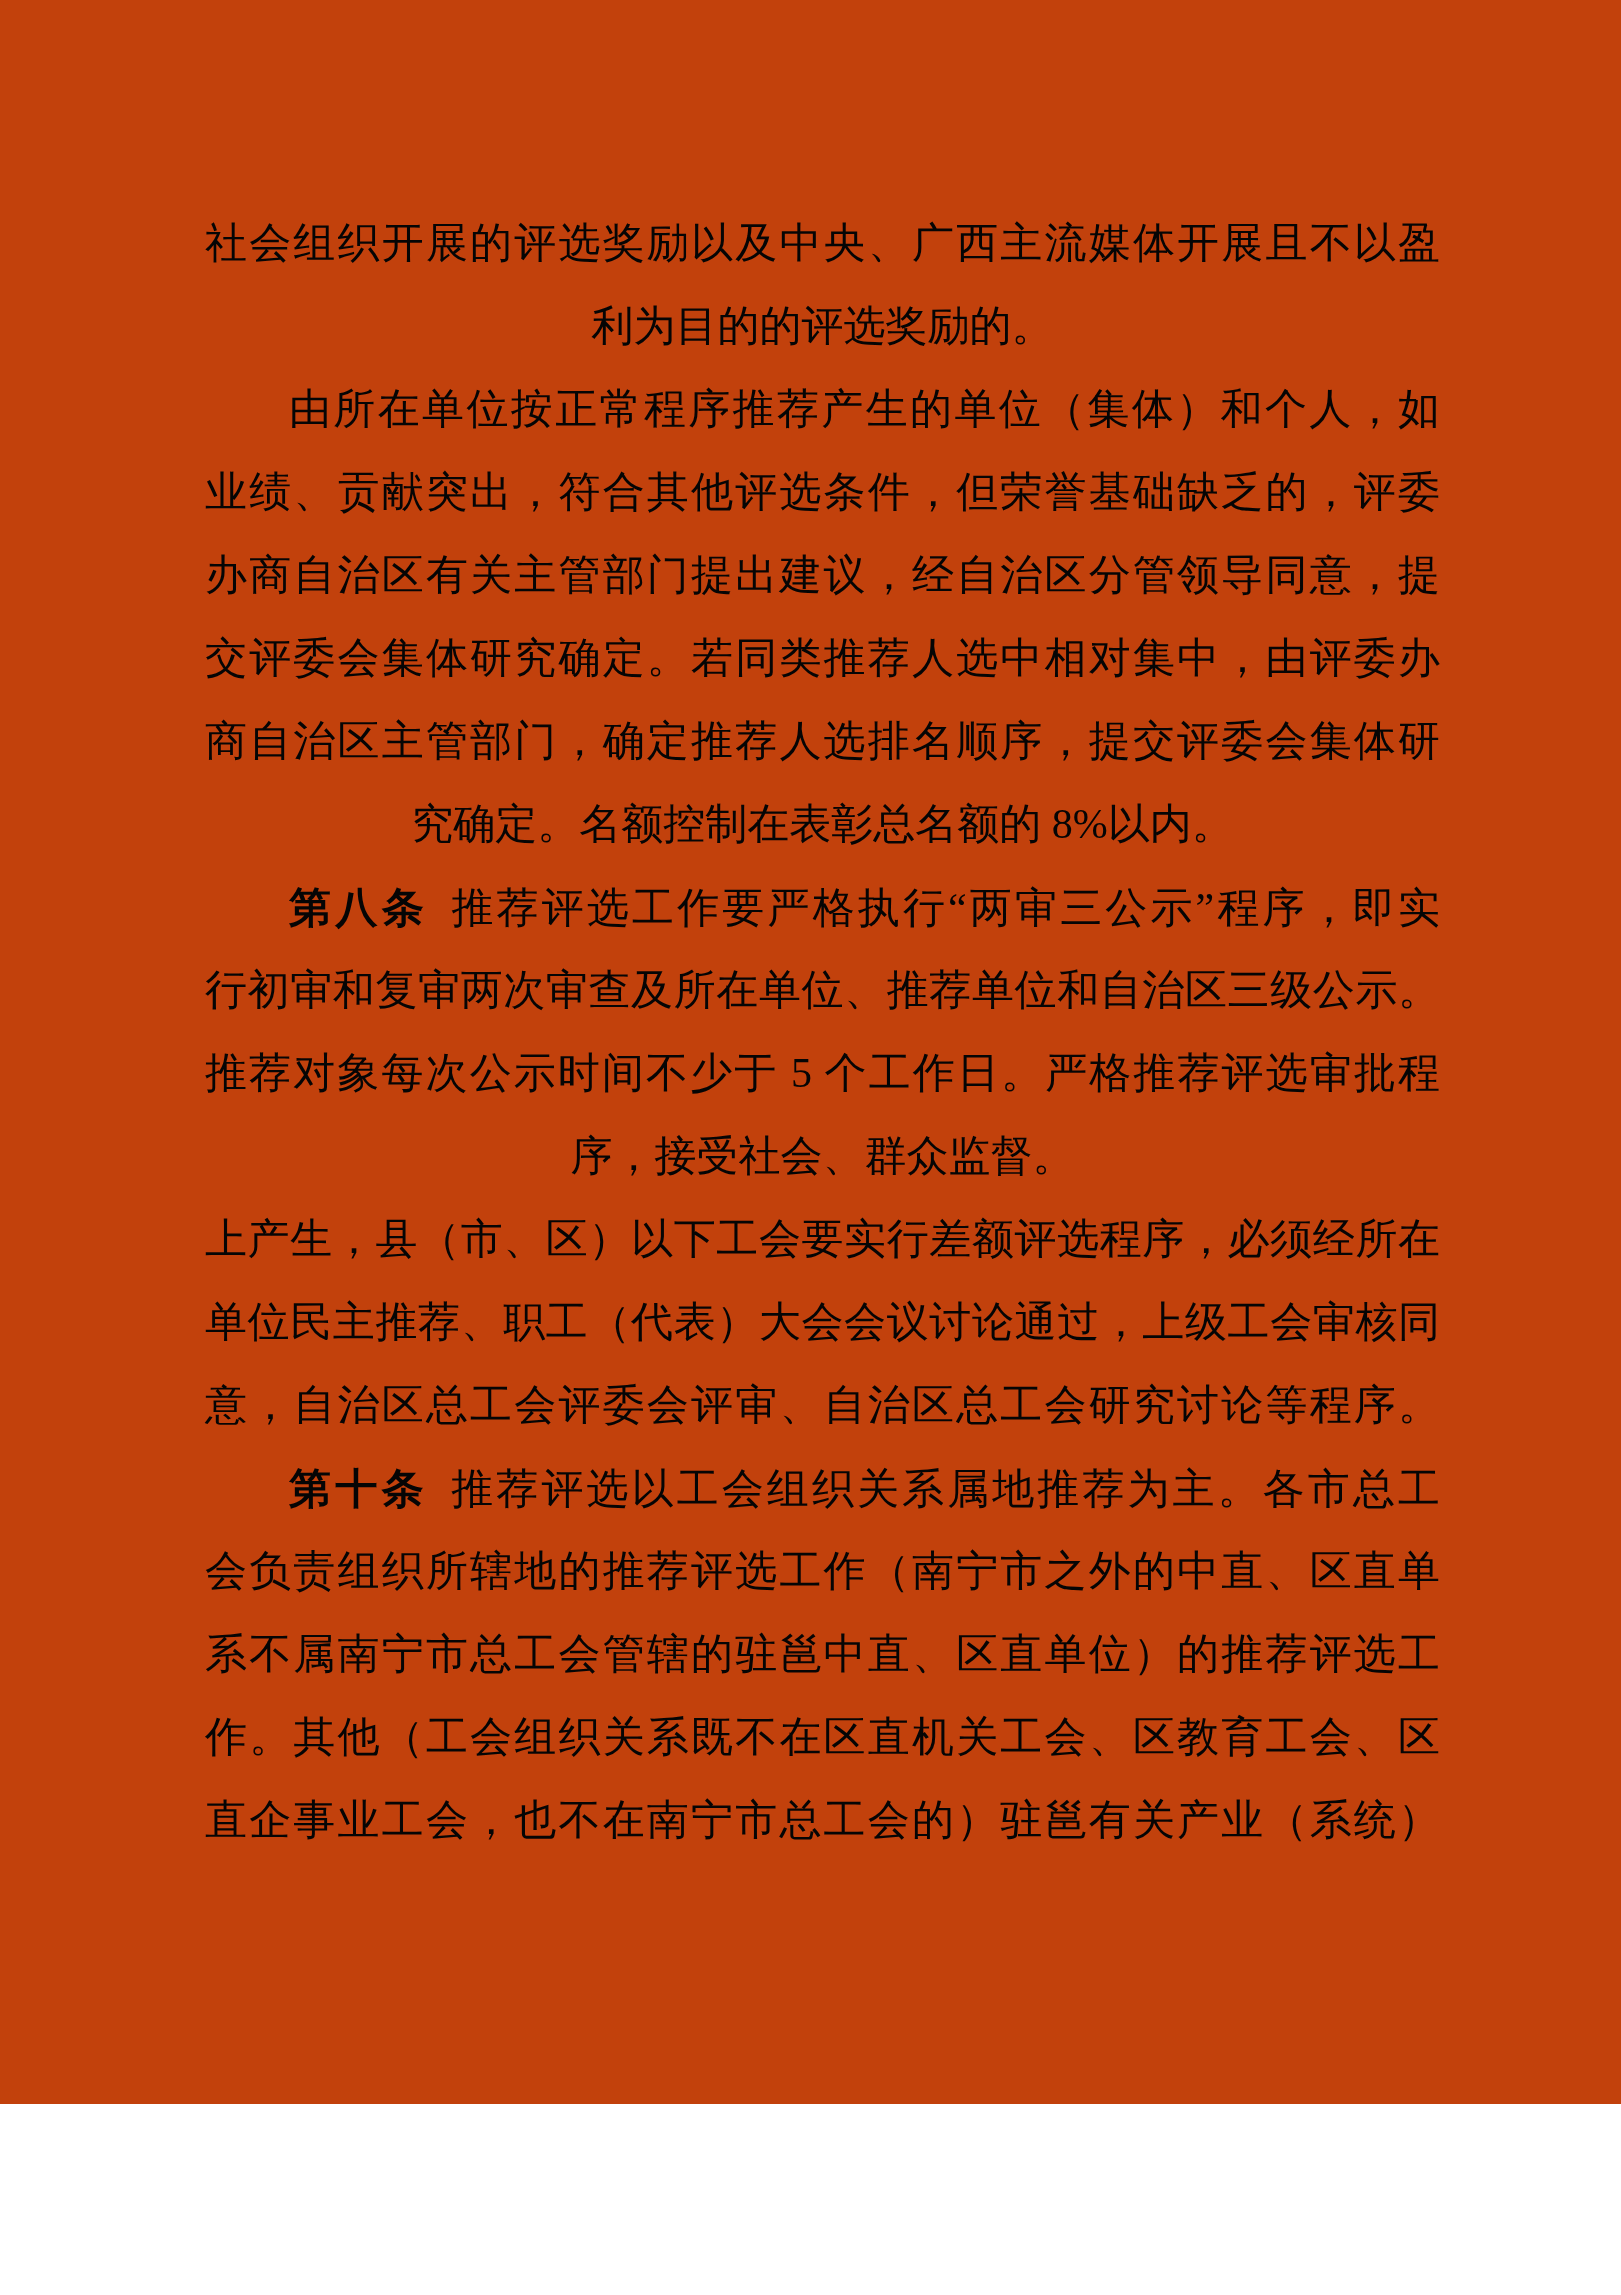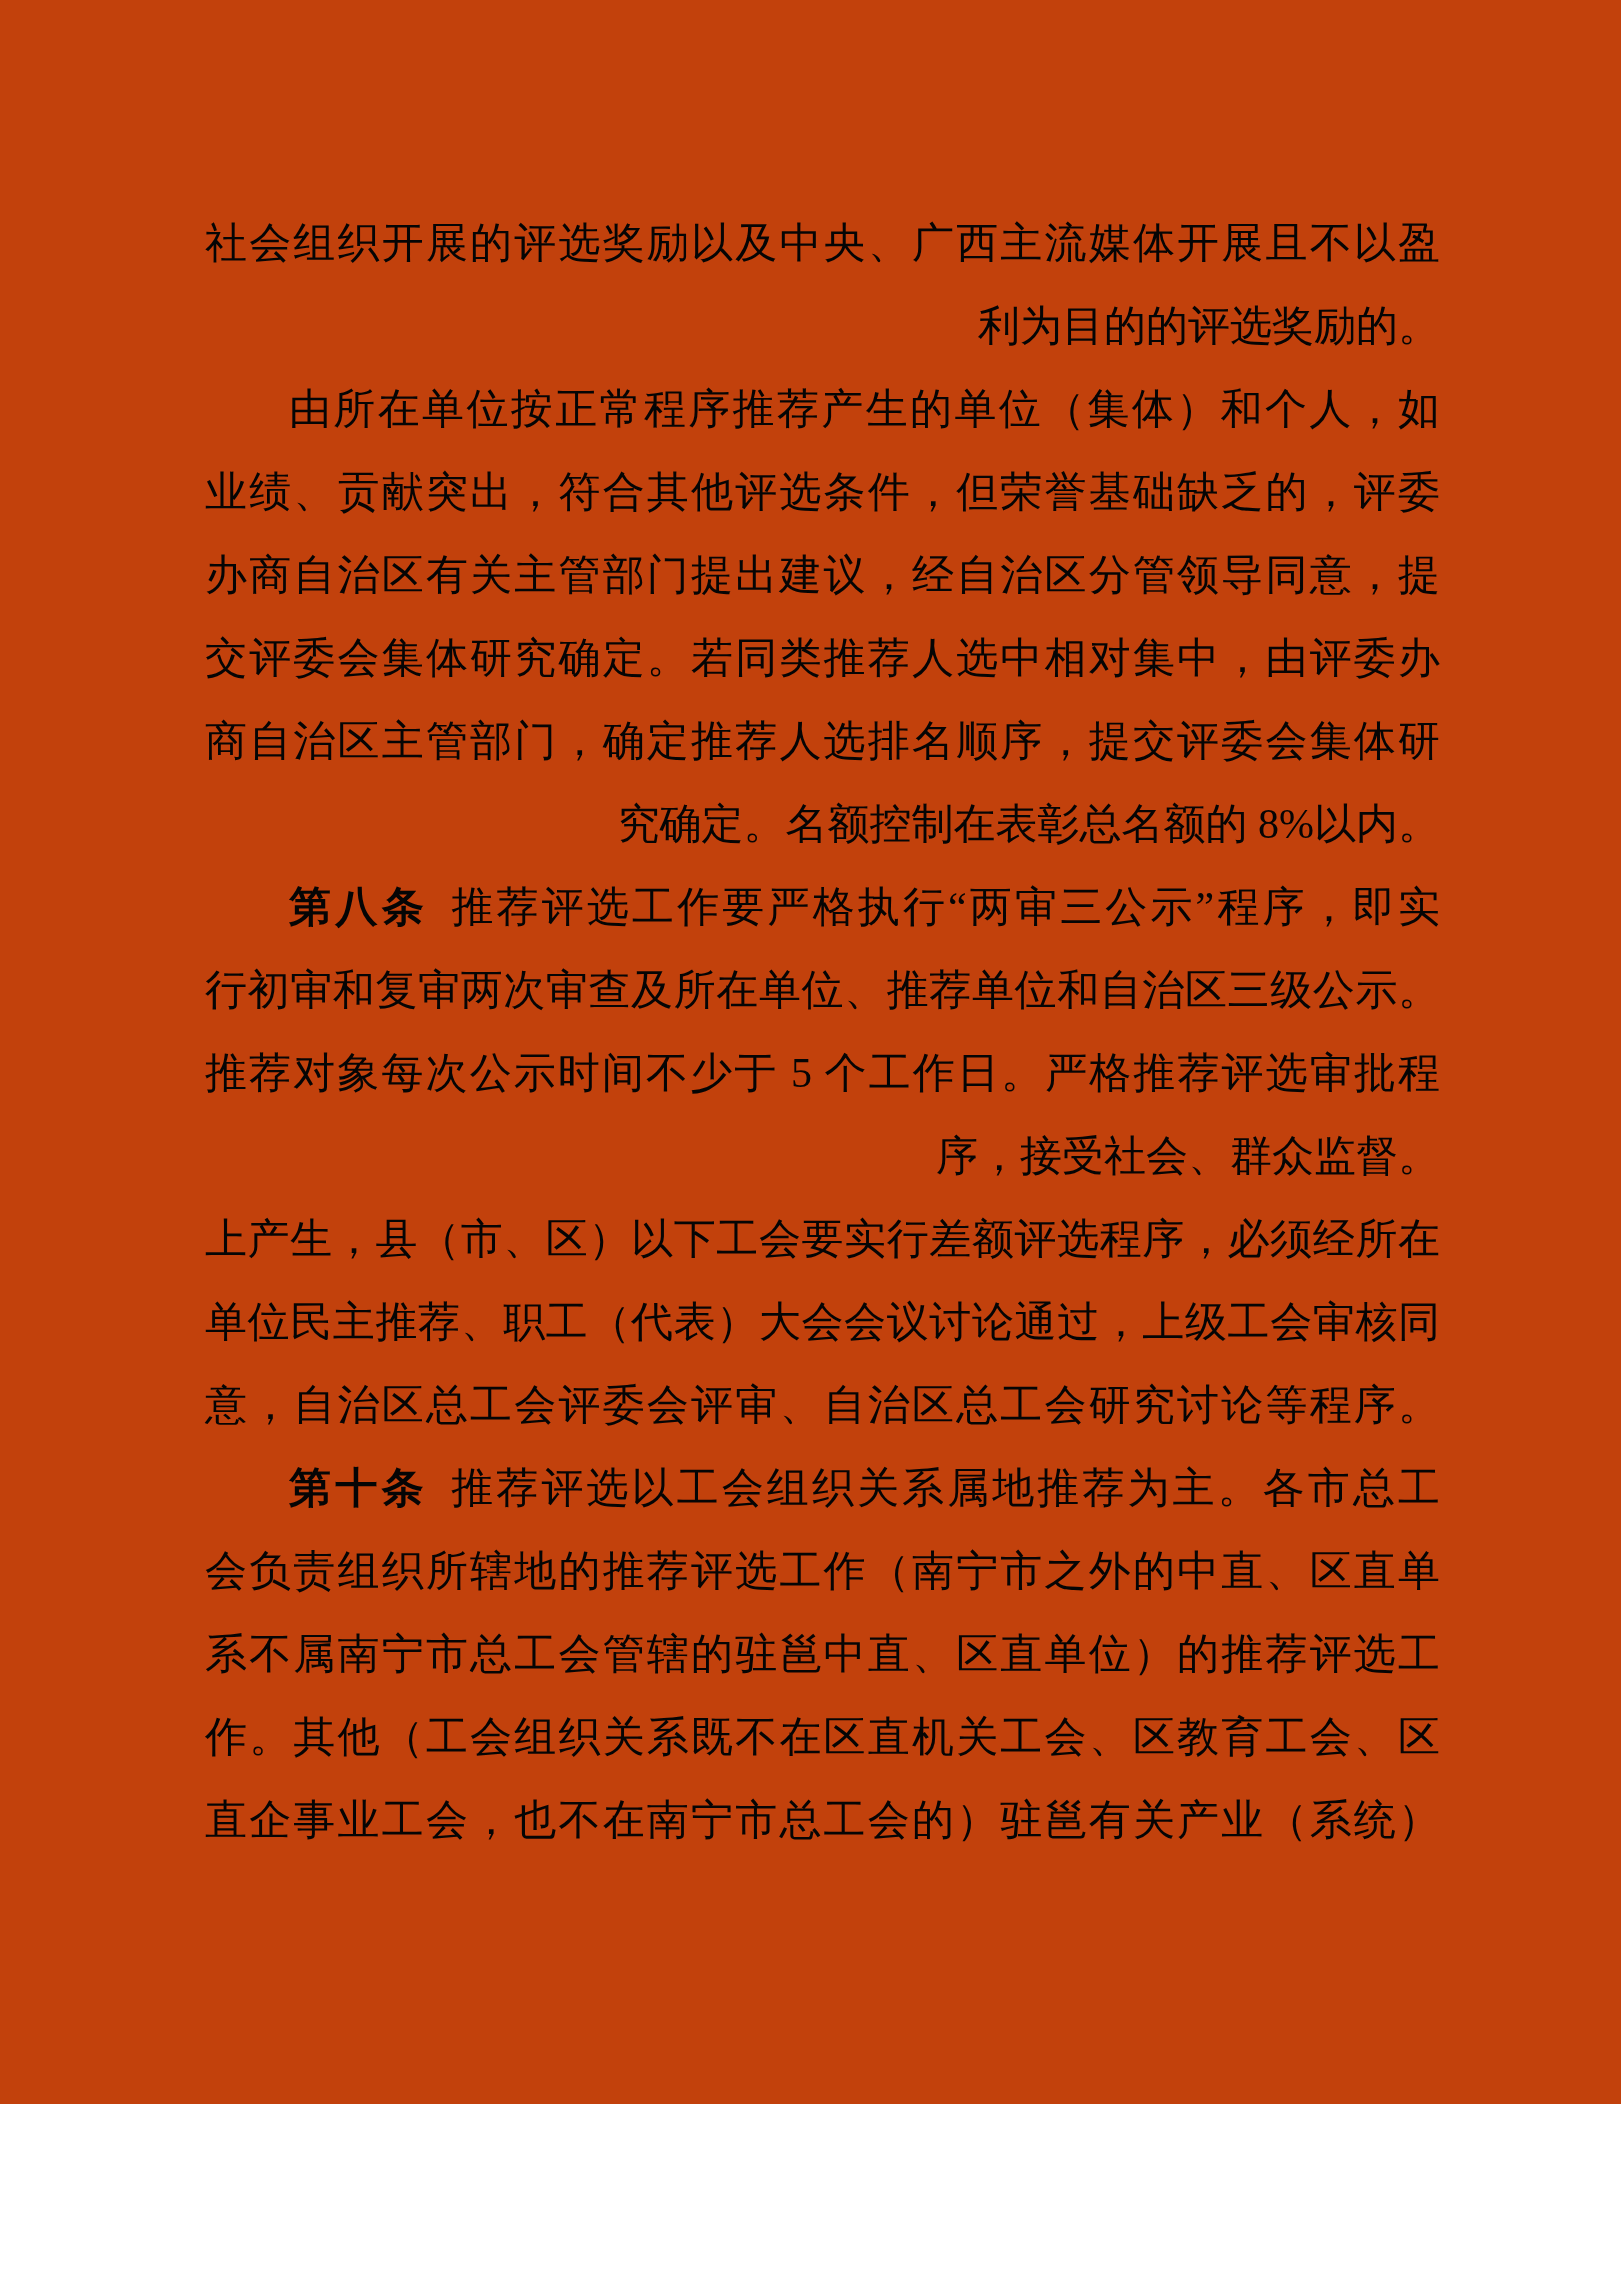--- a/index.html
+++ b/index.html
@@ -32,28 +32,28 @@
   }
   
   .line.fill {
     white-space: normal;
     text-align: justify;
     text-align-last: justify;
     text-justify: inter-character;
   }
   
   .line.end {
-    text-align: right;
+    text-align: center;
   }
   
   .line.indent {
     text-indent: 84px;
   }
   .article-num {
-    font-family: Liberation Serif, serif;
+    font-family: Liberation Sans, sans-serif;
     font-weight: 700;
     margin-right: 0.55em;
     letter-spacing: 1.3px;
   }
   .page-number {
     position: absolute;
     top: 2127px;
     right: 201px;
     font-size: 38px;
     line-height: 46px;

